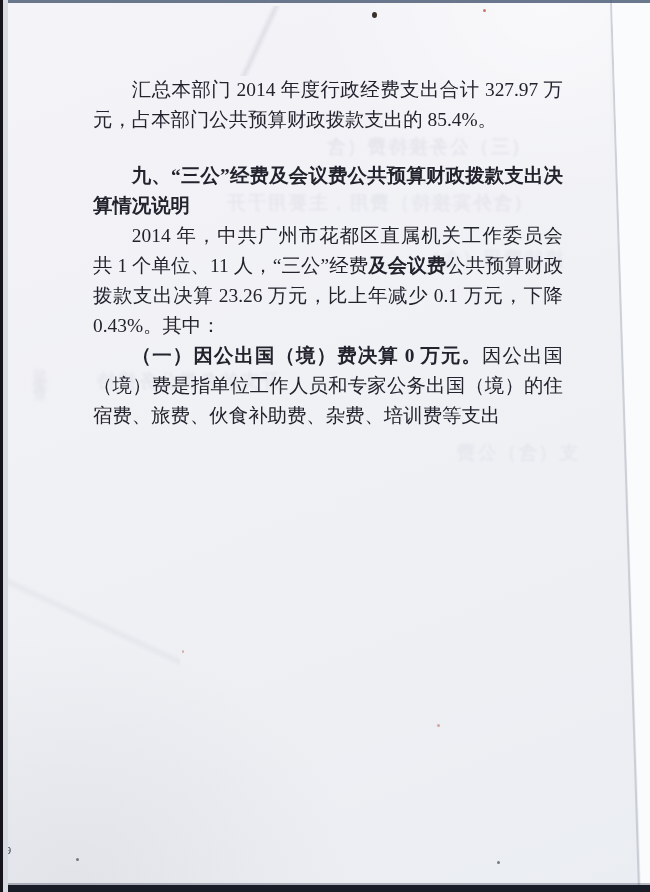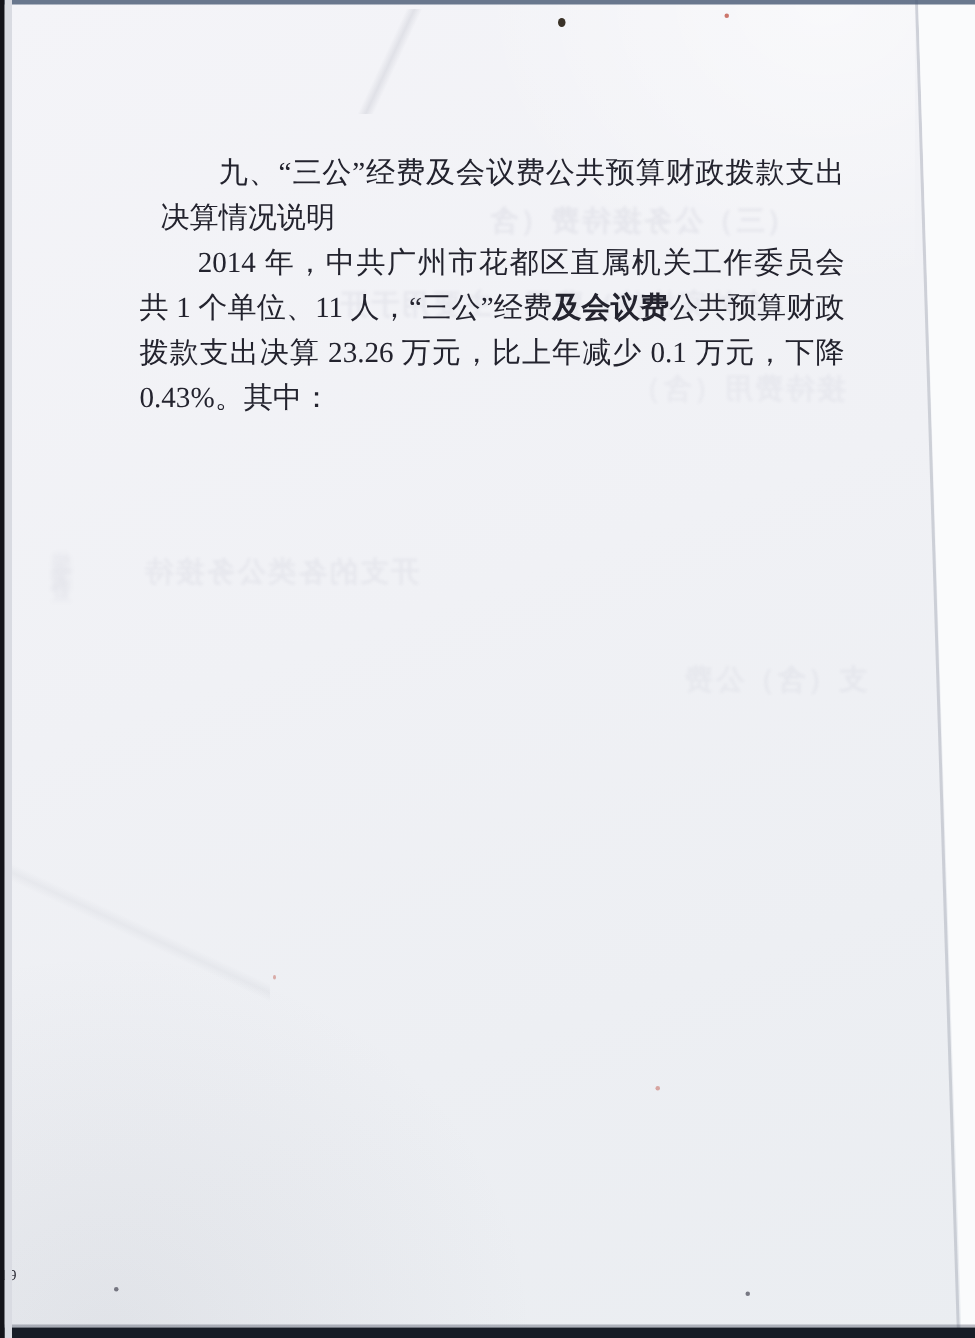--- a/index.html
+++ b/index.html
@@ -43,21 +43,21 @@
   .edge-left2{position:absolute;top:0;left:3px;width:5px;height:892px;background:#d9dbe2;}
 
   
   .text-block{
     position:absolute;left:93px;top:75px;width:470px;
     color:#23232e;
     font-size:19.4px;line-height:30px;
     text-align:justify;text-justify:inter-character;
   }
   .text-block p{margin:0;text-indent:2em;}
-  .text-block p.heading{margin-top:26px;font-weight:normal;margin-left:14px;}
+  .text-block p.heading{margin-top:26px;font-weight:bold;}
   .b{font-weight:bold;}
 
   .page-number{
     position:absolute;top:845px;left:0;width:640px;
     text-align:left;font-size:10px;color:#2a2a35;letter-spacing:1px;
   }
 
   
   .bt{
     position:absolute;color:#6d6d8a;opacity:.09;filter:blur(1.2px);
@@ -97,25 +97,27 @@
     <div class="crease2"></div>
 
     <div class="bt bt1">（三）公务接待费（含</div>
     <div class="bt bt2">（含外宾接待）费用，主要用于开</div>
     <div class="bt bt3">接待费用（含）</div>
     <div class="bt bt4">开支的各类公务接待</div>
     <div class="bt bt5">支（含）公费</div>
     <div class="bt-margin">批示文件存查</div>
 
     <div class="text-block">
+      <p><span>汇总本部门 2014 年度行政经费支出合计 327.97 万元，占本部门公共预算财政拨款支出的 85.4%。</span></p>
 
       <p class="heading"><span>九、“三公”经费及会议费公共预算财政拨款支出决算情况说明</span></p>
 
       <p><span>2014 年，中共广州市花都区直属机关工作委员会共 1 个单位、11 人，“三公”经费</span><span class="b">及会议费</span><span>公共预算财政拨款支出决算 23.26 万元，比上年减少 0.1 万元，下降 0.43%。其中：</span></p>
 
+      <p><span class="b">（一）因公出国（境）费决算 0 万元。</span><span>因公出国（境）费是指单位工作人员和专家公务出国（境）的住宿费、旅费、伙食补助费、杂费、培训费等支出</span></p>
 
 
 
     </div>
 
     <div class="page-number">19</div>
 
     <div class="speck speck-ink"></div>
     <div class="speck speck-red-top"></div>
     <div class="speck speck-red-mid"></div>

